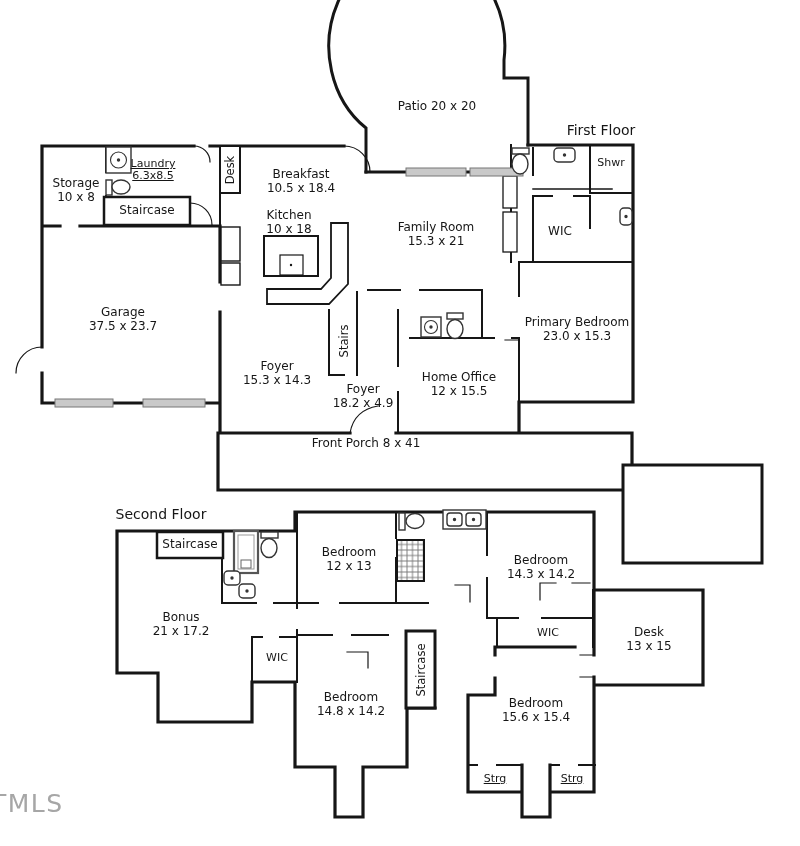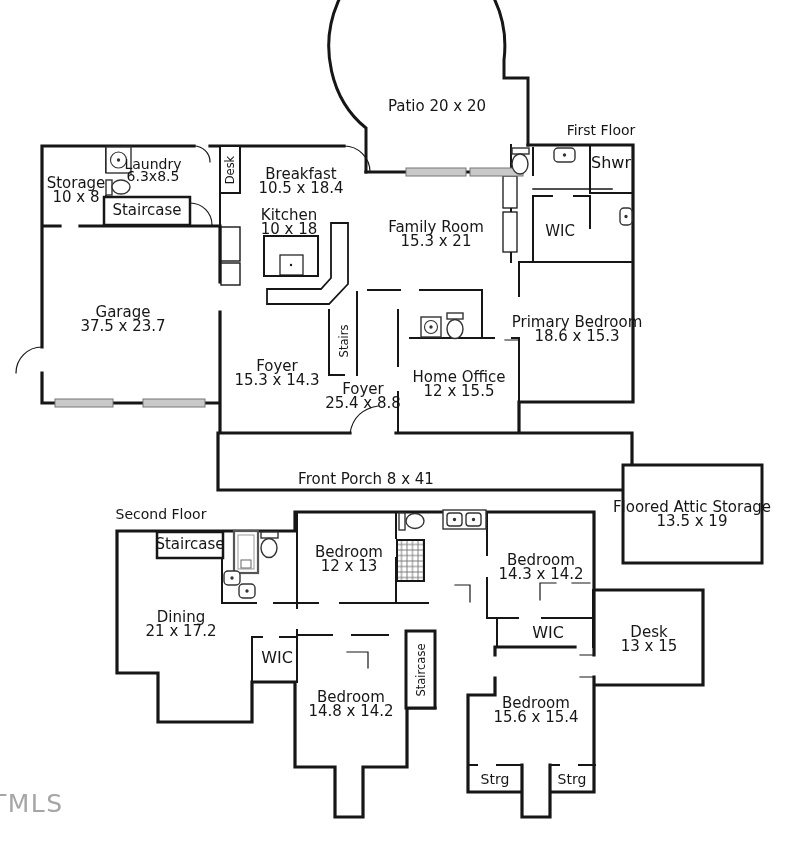--- a/index.html
+++ b/index.html
@@ -1,26 +1,26 @@
 <!DOCTYPE html>
 <html><head>
 <meta charset="utf-8">
 <style>
   html,body{margin:0;padding:0;background:#fff;}
   .stage{position:relative;width:800px;height:846px;background:#fff;overflow:hidden;
          font-family:"DejaVu Sans","Liberation Sans",sans-serif;color:#161616;}
   .stage svg{position:absolute;left:0;top:0;}
   .lbl{position:absolute;transform:translate(-50%,-50%);text-align:center;
-       font-size:15px;line-height:13.5px;white-space:nowrap;color:#161616;}
+       font-size:12px;line-height:13.5px;white-space:nowrap;color:#161616;}
   .lbl span{display:block;}
   .vlbl{position:absolute;transform:translate(-50%,-50%) rotate(-90deg);
         font-size:11.5px;white-space:nowrap;color:#161616;}
   .sec{font-size:14px;}
-  .sm{font-size:14px;line-height:12px;}
-  .md{font-size:16px;text-align:center;}
+  .sm{font-size:11px;line-height:12px;text-decoration:underline;}
+  .md{font-size:11px;text-align:center;}
   .wm{position:absolute;left:-9px;top:789px;font-size:25px;letter-spacing:1.5px;
       color:#a6a6a6;font-weight:400;}
 </style>
 </head>
 <body>
 
 <div class="stage">
 
 <svg width="800" height="846" viewBox="0 0 800 846">
   <defs>
@@ -206,48 +206,44 @@
   <span>Garage</span>
   <span>37.5 x 23.7</span>
 </div>
 <div class="lbl" style="left:277px;top:373px">
   <span>Foyer</span>
   <span>15.3 x 14.3</span>
 </div>
 <div class="vlbl" style="left:344px;top:341px">Stairs</div>
 <div class="lbl" style="left:363px;top:396px">
   <span>Foyer</span>
-  <span>25.4 x 8.8</span>
+  <span>18.2 x 4.9</span>
 </div>
 <div class="lbl" style="left:459px;top:384px">
   <span>Home Office</span>
   <span>12 x 15.5</span>
 </div>
 <div class="lbl" style="left:577px;top:329px">
   <span>Primary Bedroom</span>
-  <span>18.6 x 15.3</span>
-</div>
-<div class="lbl" style="left:366px;top:480px">Front Porch 8 x 41</div>
-<div class="lbl" style="left:692px;top:514px">
-  <span>Floored Attic Storage</span>
-  <span>13.5 x 19</span>
-</div>
+  <span>23.0 x 15.3</span>
+</div>
+<div class="lbl" style="left:366px;top:444px">Front Porch 8 x 41</div>
 
 <div class="lbl sec" style="left:161px;top:515px">Second Floor</div>
 <div class="lbl" style="left:190px;top:545px">Staircase</div>
 <div class="lbl" style="left:349px;top:559px">
   <span>Bedroom</span>
   <span>12 x 13</span>
 </div>
 <div class="lbl" style="left:541px;top:567px">
   <span>Bedroom</span>
   <span>14.3 x 14.2</span>
 </div>
 <div class="lbl" style="left:181px;top:624px">
-  <span>Dining</span>
+  <span>Bonus</span>
   <span>21 x 17.2</span>
 </div>
 <div class="lbl md" style="left:277px;top:658px">WIC</div>
 <div class="vlbl" style="left:421px;top:670px">Staircase</div>
 <div class="lbl" style="left:351px;top:704px">
   <span>Bedroom</span>
   <span>14.8 x 14.2</span>
 </div>
 <div class="lbl" style="left:536px;top:710px">
   <span>Bedroom</span>

